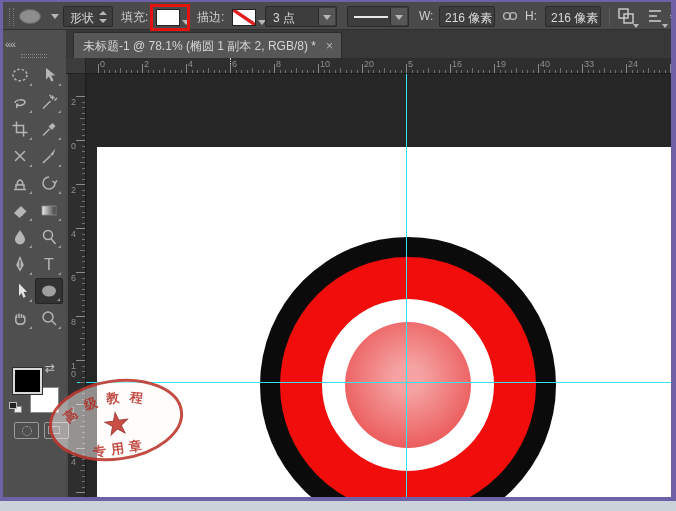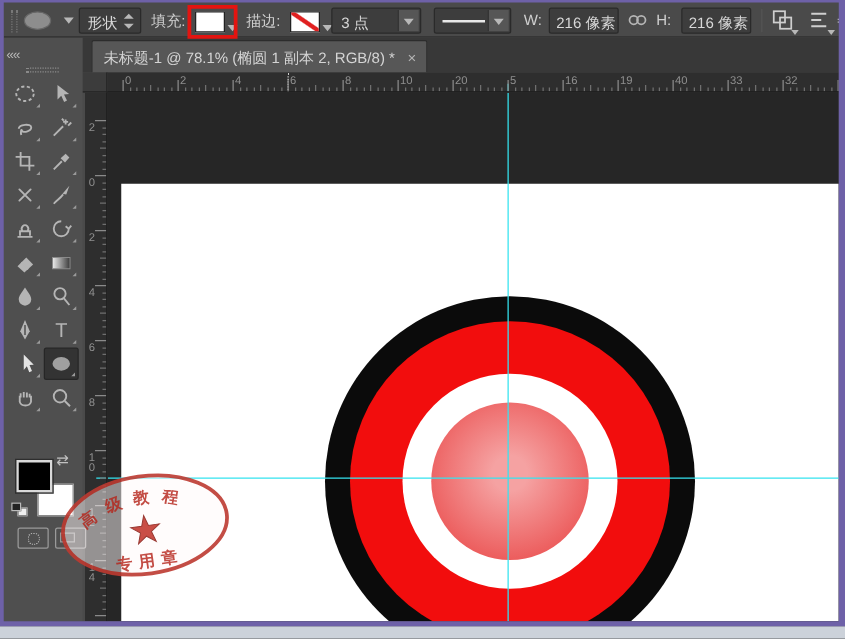--- a/index.html
+++ b/index.html
@@ -333,21 +333,21 @@
       <span class="hlab" style="left: 102px;">4</span>
       <span class="hlab" style="left: 146px;">6</span>
       <span class="hlab" style="left: 190px;">8</span>
       <span class="hlab" style="left: 234px;">10</span>
       <span class="hlab" style="left: 278px;">20</span>
       <span class="hlab" style="left: 322px;">5</span>
       <span class="hlab" style="left: 366px;">16</span>
       <span class="hlab" style="left: 410px;">19</span>
       <span class="hlab" style="left: 454px;">40</span>
       <span class="hlab" style="left: 498px;">33</span>
-      <span class="hlab" style="left: 542px;">32</span>
+      <span class="hlab" style="left: 542px;">24</span>
       <i class="htick major" style="left: 12px;"></i>
       <i class="htick" style="left: 17.5px;"></i>
       <i class="htick" style="left: 23px;"></i>
       <i class="htick" style="left: 28.5px;"></i>
       <i class="htick mid" style="left: 34px;"></i>
       <i class="htick" style="left: 39.5px;"></i>
       <i class="htick" style="left: 45px;"></i>
       <i class="htick" style="left: 50.5px;"></i>
       <i class="htick major" style="left: 56px;"></i>
       <i class="htick" style="left: 61.5px;"></i>

